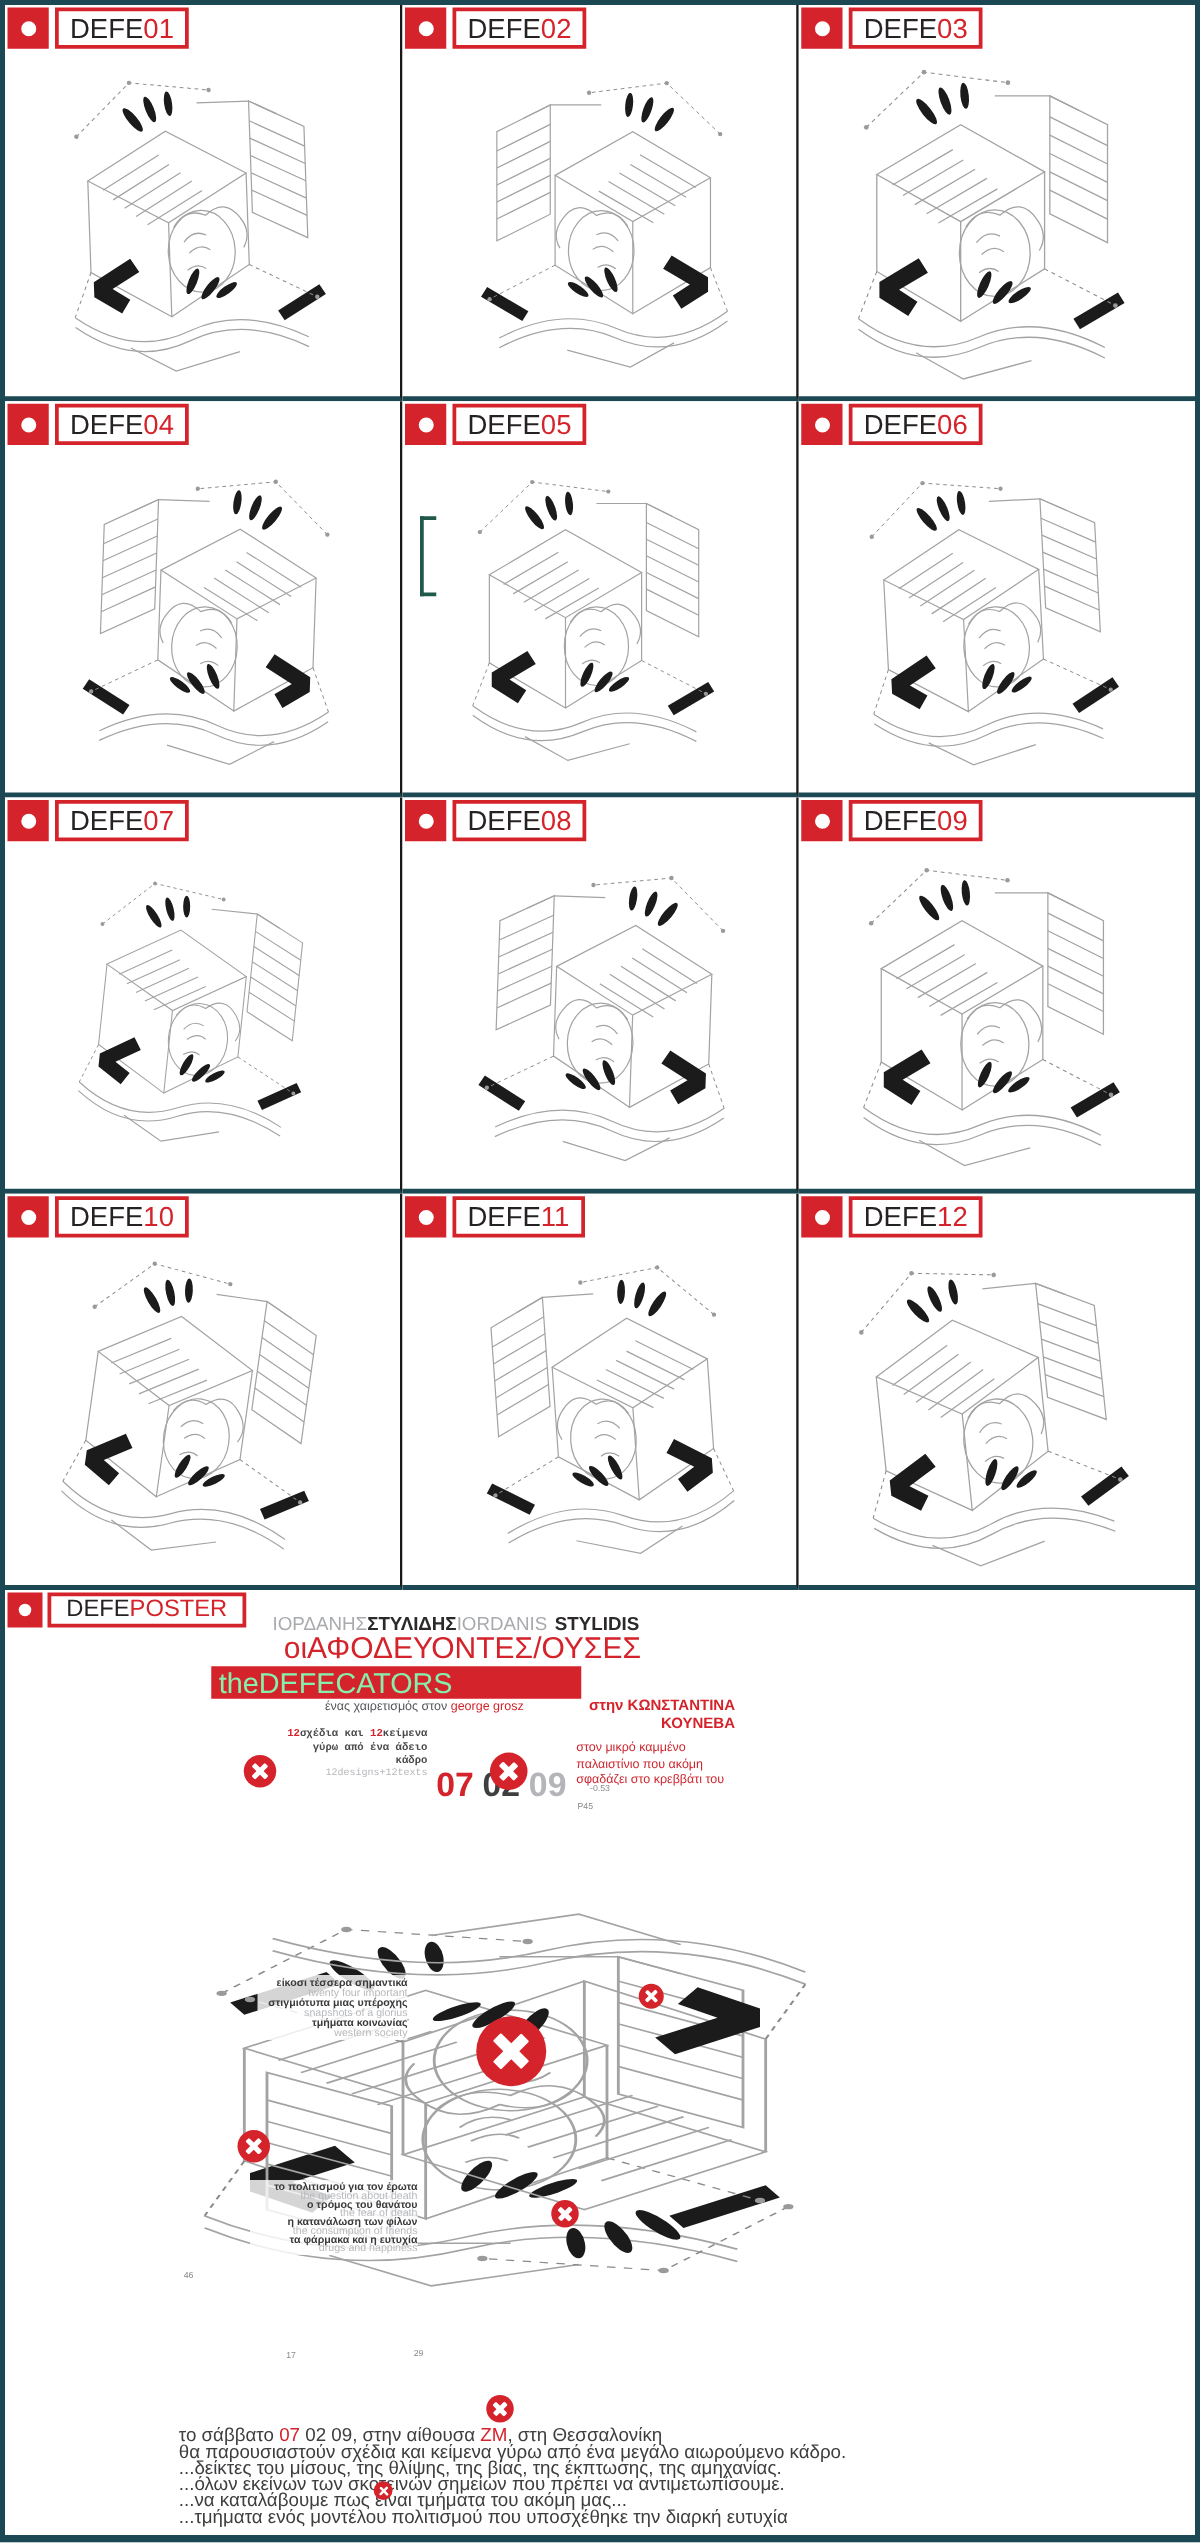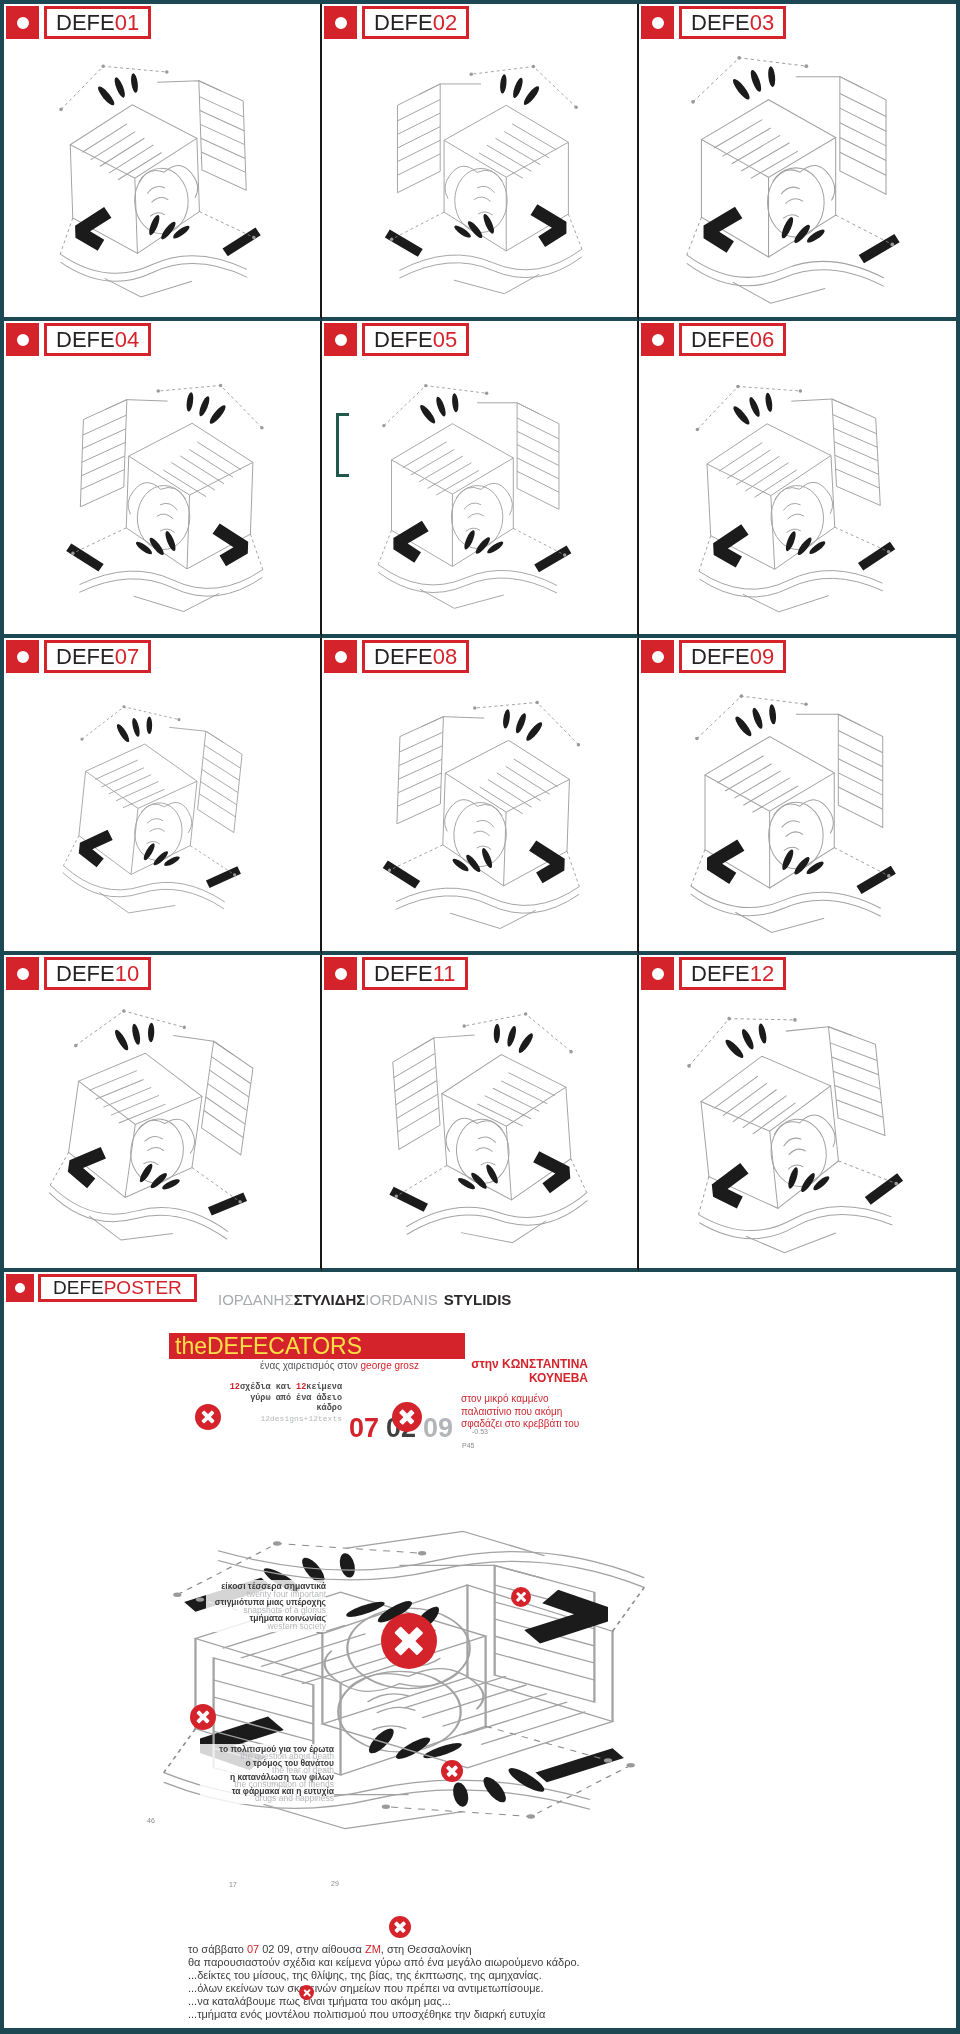--- a/index.html
+++ b/index.html
@@ -44,21 +44,21 @@
   .poster > *{position:absolute;}
   .poster-header{top:2px;left:2px;display:flex;gap:4px;z-index:4;}
   .poster-header .target-icon{width:28px;height:28px;}
   .poster-header .ring{width:7px;height:7px;border-width:5px;}
   .poster-header .label-box{height:28px;font-size:19px;padding:0 12px;}
   .artist-line{left:214px;top:19px;font-size:15px;white-space:nowrap;}
   .g-light{color:var(--gray-light);}
   .g-bold{color:#2c292a;font-weight:bold;}
   .sp{margin-left:6px;}
   .title-gr{left:223px;top:33px;font-size:24px;color:var(--red);white-space:nowrap;}
-  .title-en-banner{left:165px;top:61px;width:296px;height:26px;background:var(--red);color:#fde047;font-size:23px;line-height:26px;padding-left:6px;white-space:nowrap;}
+  .title-en-banner{left:165px;top:61px;width:296px;height:26px;background:var(--red);color:#86efac;font-size:23px;line-height:26px;padding-left:6px;white-space:nowrap;}
   .greeting{left:256px;top:88px;font-size:10px;color:#55565a;white-space:nowrap;}
   .greeting .red{color:var(--red);}
   .date-line{left:345px;top:93px;font-size:27px;font-weight:bold;white-space:nowrap;margin-top:48px;}
   .date-line span{margin-right:7px;}
   .d1{color:var(--red);}
   .d2{color:#3f3f41;}
   .d3{color:#b3b5b8;}
   .left-note{left:218px;top:110px;width:120px;text-align:right;font-size:8.5px;font-weight:bold;color:#4a4a4c;line-height:10.5px;font-family:Liberation Mono, monospace;}
   .left-note .red{color:var(--red);}
   .left-note .faint{color:#b5b7ba;font-weight:normal;font-size:8px;}
@@ -82,21 +82,21 @@
   .xbadge::before{transform:translate(-50%,-50%) rotate(45deg);}
   .xbadge::after{transform:translate(-50%,-50%) rotate(-45deg);}
   .b1{left:191px;top:132px;width:26px;height:26px;}
   .b2{left:388px;top:130px;width:30px;height:30px;}
   .b3{left:377px;top:341px;width:56px;height:56px;}
   .b4{left:507px;top:315px;width:20px;height:20px;}
   .b5{left:186px;top:432px;width:26px;height:26px;}
   .b6{left:437px;top:488px;width:22px;height:22px;}
   .b7{left:385px;top:644px;width:22px;height:22px;}
   .b8{left:295px;top:713px;width:15px;height:15px;}
-  .footer-block{left:139px;top:671px;width:560px;font-size:11px;line-height:12.9px;color:var(--gray-text);z-index:4;margin-left:45px;}
+  .footer-block{left:139px;top:671px;width:560px;font-size:15px;line-height:12.9px;color:var(--gray-text);z-index:4;}
   .footer-block .red{color:var(--red);}
   .defs-holder{position:absolute;width:0;height:0;overflow:hidden;}
 </style>
 </head>
 <body>
 
 <svg class="defs-holder" aria-hidden="true">
   <defs>
     <symbol id="sketch" viewBox="0 0 240 260">
       <g stroke="#a3a3a3" stroke-width="1" fill="none">
@@ -357,20 +357,21 @@
       <span class="label-box">
           <span>DEFE</span>
           <span class="lbl-red">POSTER</span>
         </span>
     </div>
 
     <div class="artist-line">
       <span class="g-light">ΙΟΡΔΑΝΗΣ</span><span class="g-bold">ΣΤΥΛΙΔΗΣ</span><span class="g-light">IORDANIS</span><span class="g-bold sp">STYLIDIS</span>
     </div>
 
+    <div class="title-gr">οιΑΦΟΔΕΥΟΝΤΕΣ/ΟΥΣΕΣ</div>
 
     <div class="title-en-banner">
       <span>theDEFECATORS</span>
     </div>
 
     <div class="greeting">
       <span>ένας χαιρετισμός στον </span><span class="red">george grosz</span>
     </div>
 
     <div class="date-line">

